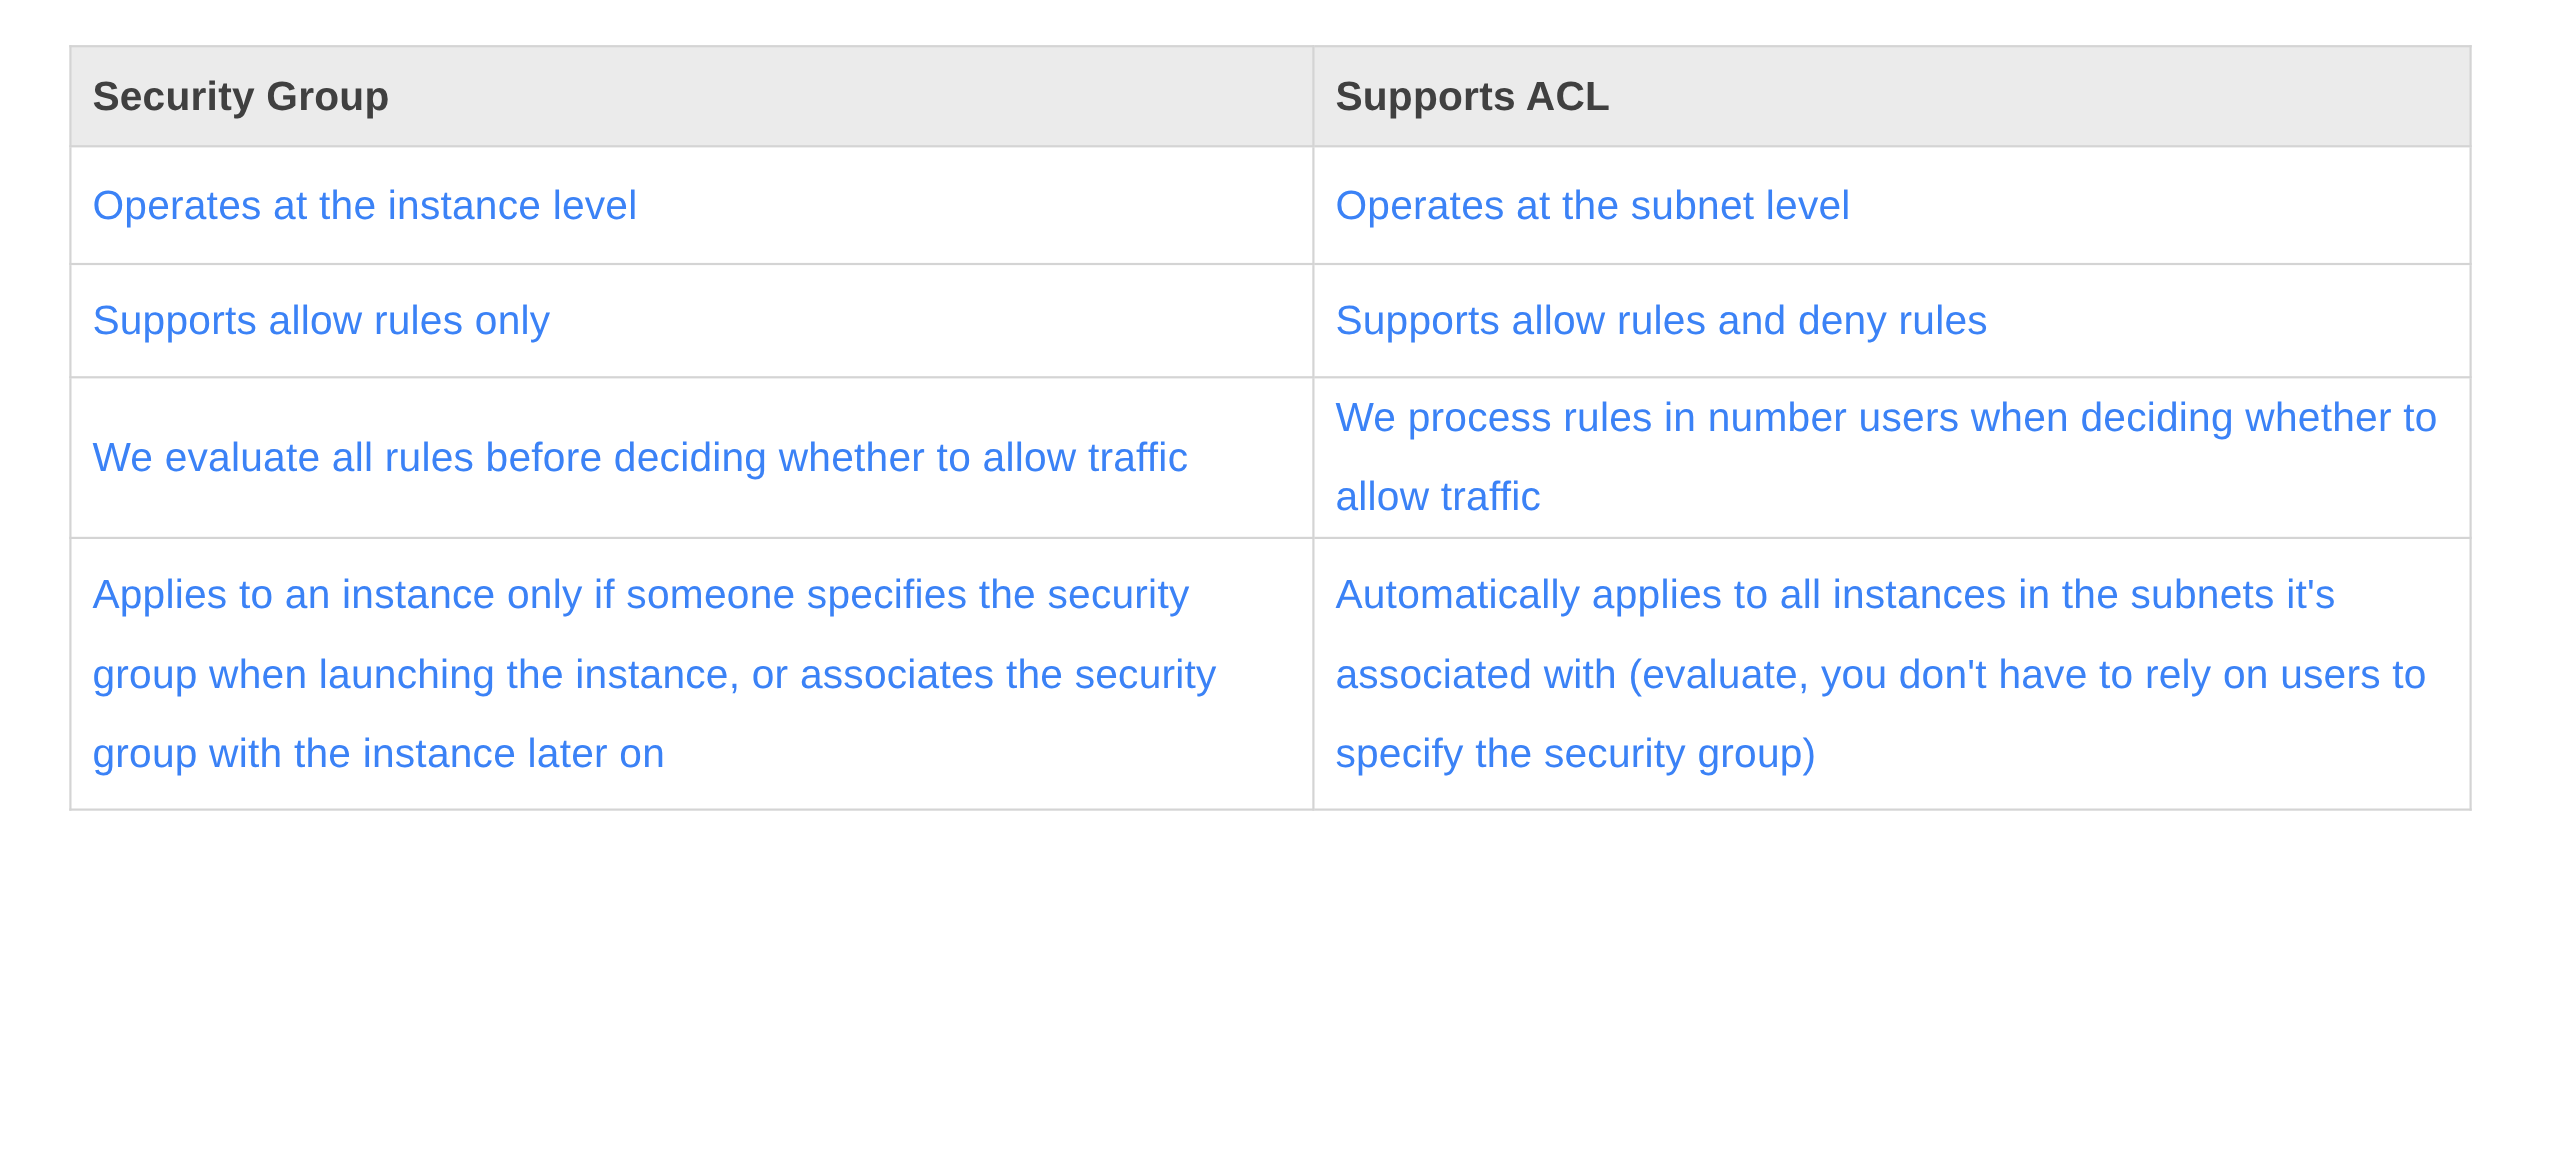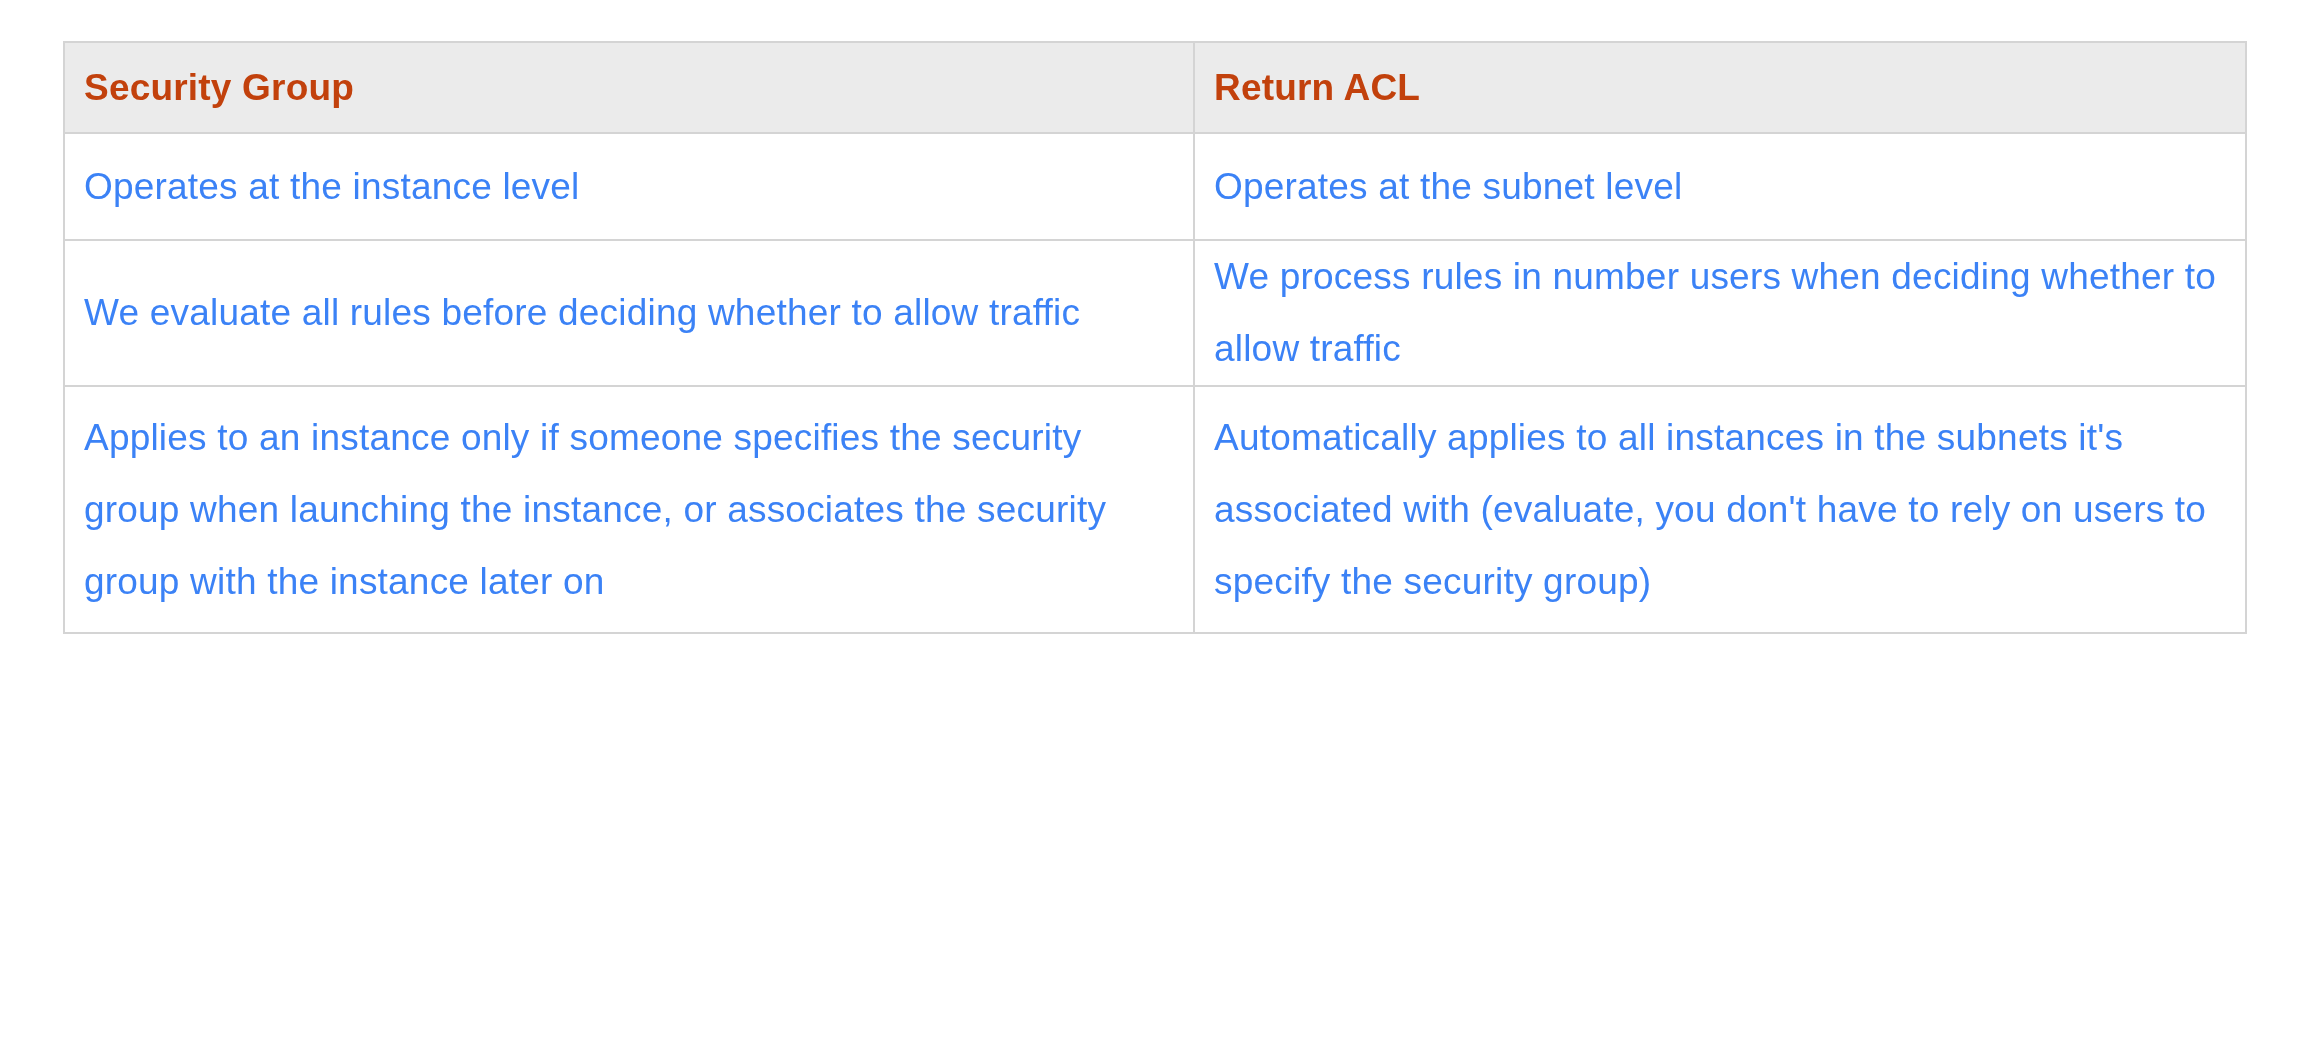--- a/index.html
+++ b/index.html
@@ -33,21 +33,21 @@
     vertical-align: middle;
     text-align: left;
     font-size: 37px;
     line-height: 72px;
     letter-spacing: 0.2px;
     color: #3b82f6;
     word-wrap: break-word;
   }
   table.compare th {
     background: #ebebeb;
-    color: #c2410c;
+    color: #404040;
     font-weight: 700;
   }
   tr.row-header { height: 91px;  }
   tr.row-0 { height: 107px; }
   tr.row-1 { height: 103px; }
   tr.row-2 { height: 172px; }
   tr.row-3 { height: 134px; padding-left: 48px; }
   tr.row-4 { height: 247px; }
 </style>
 </head>
@@ -55,27 +55,31 @@
 
 <div class="page">
   <table class="compare">
     <colgroup>
       <col class="col-left">
       <col class="col-right">
     </colgroup>
     <thead>
       <tr class="row-header">
         <th>Security Group</th>
-        <th>Return ACL</th>
+        <th>Supports ACL</th>
       </tr>
     </thead>
     <tbody>
       <tr class="row-0">
         <td>Operates at the instance level</td>
         <td>Operates at the subnet level</td>
+      </tr>
+      <tr class="row-1">
+        <td>Supports allow rules only</td>
+        <td>Supports allow rules and deny rules</td>
       </tr>
       <tr class="row-3">
         <td>We evaluate all rules before deciding whether to allow traffic</td>
         <td>We process rules in number users when deciding whether to allow traffic</td>
       </tr>
       <tr class="row-4">
         <td>Applies to an instance only if someone specifies the security group when launching the instance, or associates the security group with the instance later on</td>
         <td>Automatically applies to all instances in the subnets it's associated with (evaluate, you don't have to rely on users to specify the security group)</td>
       </tr>
     </tbody>

